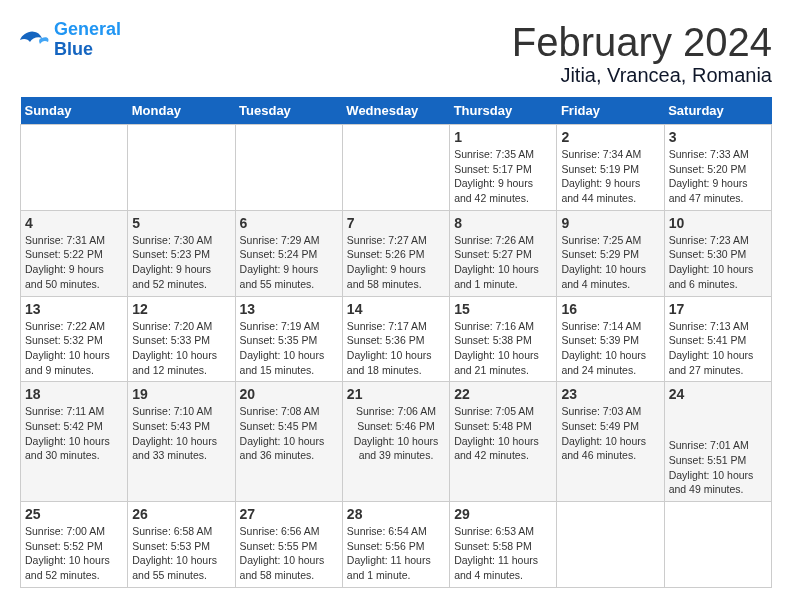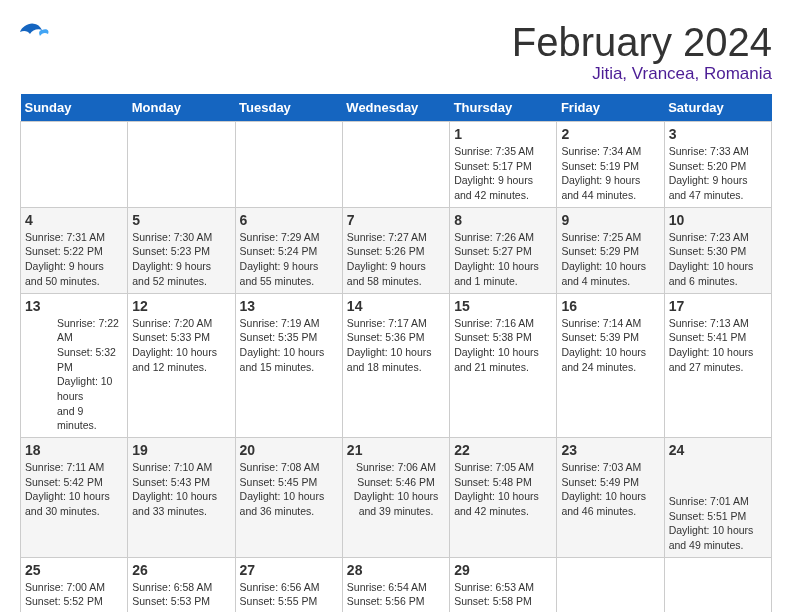--- a/index.html
+++ b/index.html
@@ -37,22 +37,22 @@
     .title-area {
       text-align: right;
     }
     .month-title {
       font-size: 40px;
       font-weight: normal;
       color: #333;
       line-height: 1.1;
     }
     .location {
-      font-size: 17px;
-      color: #4c1d95;
+      font-size: 20px;
+      color: #0f172a;
     }
     table {
       width: 100%;
       border-collapse: collapse;
       table-layout: fixed;
     }
     th {
       background-color: #1565C0;
       color: white;
       padding: 6px 4px;
@@ -92,20 +92,24 @@
   </style>
 </head>
 <body>
 
 <div class="header">
   <div class="logo">
     <svg class="logo-bird" viewBox="0 0 30 24" xmlns="http://www.w3.org/2000/svg">
       <path d="M15 4 C10 2, 2 6, 0 12 C4 10, 8 11, 10 14 C12 10, 18 8, 22 10 C20 6, 17 4, 15 4 Z" fill="#1565C0"></path>
       <path d="M22 10 C26 8, 30 10, 28 14 C25 12, 22 13, 20 16 C18 12, 20 10, 22 10 Z" fill="#42A5F5"></path>
     </svg>
+    <div>
+      <div class="logo-text"><span>General</span></div>
+      <div class="logo-text" style="color:#1565C0;">Blue</div>
+    </div>
   </div>
   <div class="title-area">
     <div class="month-title">February 2024</div>
     <div class="location">Jitia, Vrancea, Romania</div>
   </div>
 </div>
 
 <table>
   <thead>
     <tr>
@@ -193,21 +197,21 @@
           <div class="day-number">10</div>
           <div class="day-info" style="white-space: pre-line;">Sunrise: 7:23 AM
 Sunset: 5:30 PM
 Daylight: 10 hours
 and 6 minutes.</div>
         </td>
       </tr>
       <tr>
         <td>
           <div class="day-number">13</div>
-          <div class="day-info" style="white-space: pre-line; margin-left: 32px;">Sunrise: 7:22 AM
+          <div class="day-info" style="white-space: pre-line;">Sunrise: 7:22 AM
 Sunset: 5:32 PM
 Daylight: 10 hours
 and 9 minutes.</div>
         </td>
         <td>
           <div class="day-number">12</div>
           <div class="day-info" style="white-space: pre-line;">Sunrise: 7:20 AM
 Sunset: 5:33 PM
 Daylight: 10 hours
 and 12 minutes.</div>

